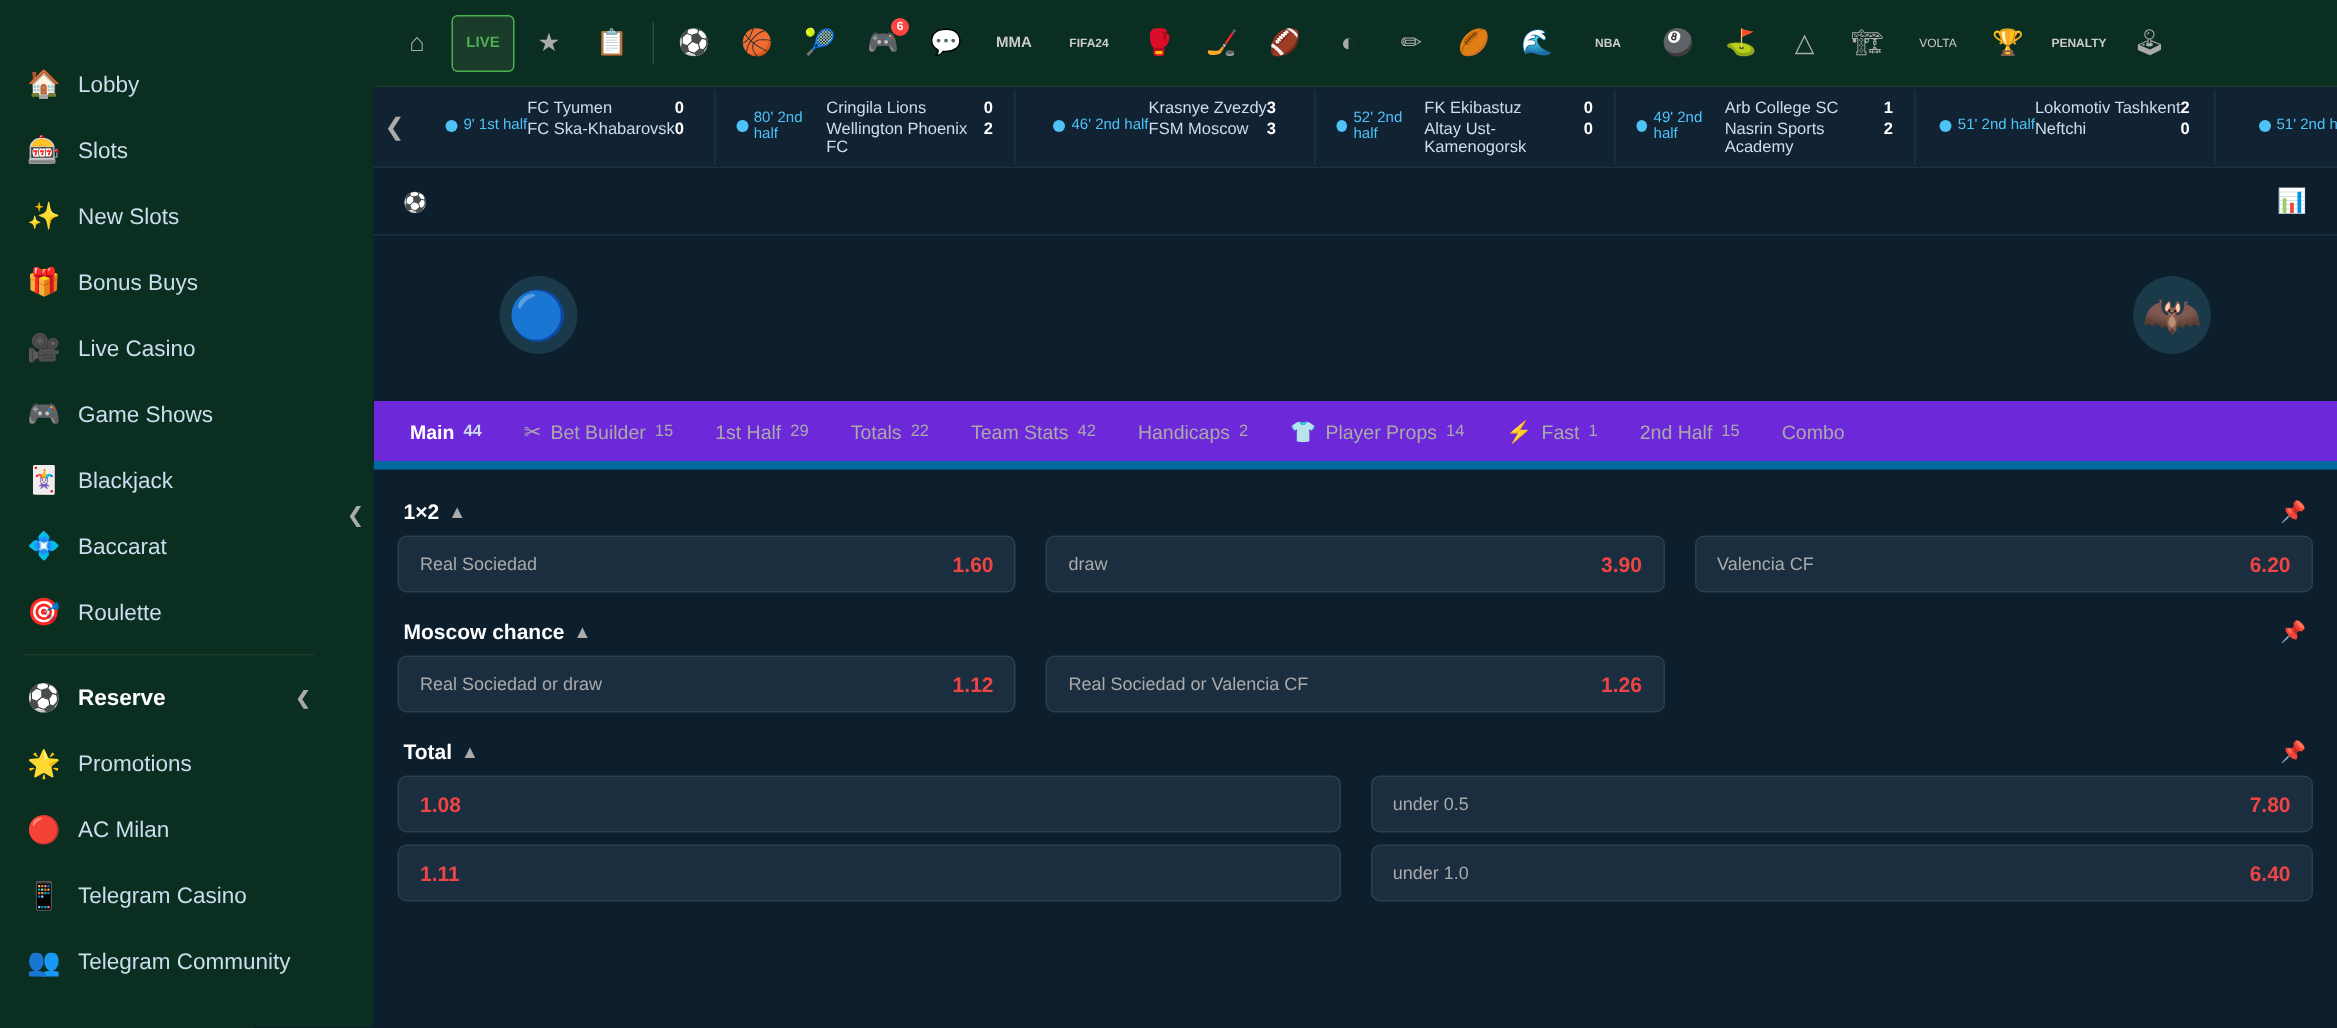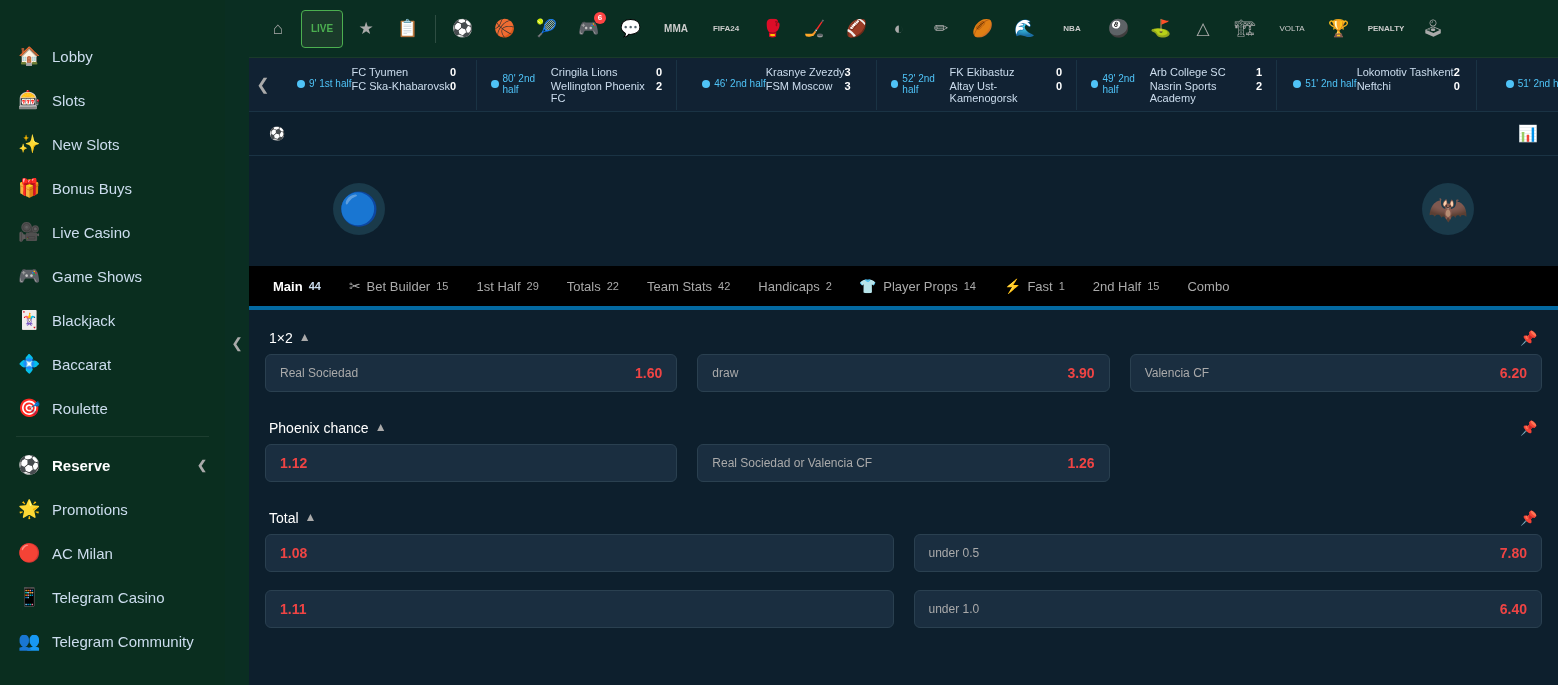--- a/index.html
+++ b/index.html
@@ -44,33 +44,33 @@
     .match-body { display: flex; align-items: center; padding: 20px 20px 16px; position: relative; min-height: 110px; }
     .team-home { display: flex; flex-direction: column; align-items: center; width: 180px; }
     .team-away { display: flex; flex-direction: column; align-items: center; width: 180px; margin-left: auto; }
     .team-badge { width: 52px; height: 52px; border-radius: 50%; display: flex; align-items: center; justify-content: center; font-size: 22px; background: #1a3a4a; margin-bottom: 8px; }
     .team-name { font-size: 15px; font-weight: 600; color: #fff; text-align: center; }
     .match-time-center { flex: 1; display: flex; flex-direction: column; align-items: center; justify-content: center; }
     .match-day { font-size: 12px; color: #aaa; margin-bottom: 4px; }
     .match-hour { font-size: 28px; font-weight: 700; color: #fff; }
 
     
-    .tabs-bar { display: flex; border-bottom: 4px solid #0369a1; overflow-x: auto; background: #000000; padding: 0 10px; }
+    .tabs-bar { display: flex; border-bottom: 6px solid #0369a1; overflow-x: auto; background: #6d28d9; padding: 0 10px; }
     .tab { padding: 12px 14px; font-size: 13px; color: #aaa; cursor: pointer; white-space: nowrap; display: flex; align-items: center; gap: 6px; border-bottom: 2px solid transparent; margin-bottom: -2px; }
     .tab.active { color: #fff; border-bottom: 2px solid #4caf50; font-weight: 600; }
     .tab .count { font-size: 11px; color: #aaa; }
     .tab.active .count { color: #cde; }
     .tab-icon { font-size: 14px; }
 
     
     .betting-area { padding: 10px 16px; }
     .bet-section-header { display: flex; align-items: center; justify-content: space-between; padding: 10px 4px 8px; }
-    .bet-section-title { font-size: 14px; font-weight: 400; color: #fff; display: flex; gap: 6px; }
+    .bet-section-title { font-size: 14px; font-weight: 700; color: #fff; display: flex; align-items: center; gap: 6px; }
     .pin-icon { color: #aaa; font-size: 14px; cursor: pointer; }
-    .bet-row { display: grid; gap: 20px; margin-bottom: 18px; }
+    .bet-row { display: grid; gap: 20px; margin-bottom: 8px; }
     .bet-row-3 { grid-template-columns: 1fr 1fr 1fr; }
     .bet-row-2 { grid-template-columns: 1fr 1fr; }
     .bet-btn { background: #1a2e40; border: 1px solid #2a4050; border-radius: 6px; padding: 10px 14px; display: flex; justify-content: space-between; align-items: center; cursor: pointer; transition: background 0.15s; }
     .bet-label { font-size: 12px; color: #aaa; flex: 1; }
     .bet-odds { font-size: 14px; font-weight: 700; color: #ef4444; }
 
     
     ::-webkit-scrollbar { width: 6px; height: 6px; }
     ::-webkit-scrollbar-track { background: #0d1f2d; }
     ::-webkit-scrollbar-thumb { background: #2a4050; border-radius: 3px; }
@@ -392,27 +392,28 @@
         <span class="bet-label">draw</span>
         <span class="bet-odds">3.90</span>
       </div>
           <div class="bet-btn">
         <span class="bet-label">Valencia CF</span>
         <span class="bet-odds">6.20</span>
       </div>
         </div>
         <div class="bet-section-header">
     <div class="bet-section-title">
-      <span>Phoenix chance</span>
+      <span>Moscow chance</span>
       <span style="font-size:12px;color:#aaa;cursor:pointer;">▲</span>
     </div>
     <span class="pin-icon">📌</span>
   </div>
         <div class="bet-row bet-row-3">
           <div class="bet-btn">
+        <span class="bet-label">Real Sociedad or draw</span>
         <span class="bet-odds">1.12</span>
       </div>
           <div class="bet-btn">
         <span class="bet-label">Real Sociedad or Valencia CF</span>
         <span class="bet-odds">1.26</span>
       </div>
         </div>
         <div class="bet-section-header">
     <div class="bet-section-title">
       <span>Total</span>

